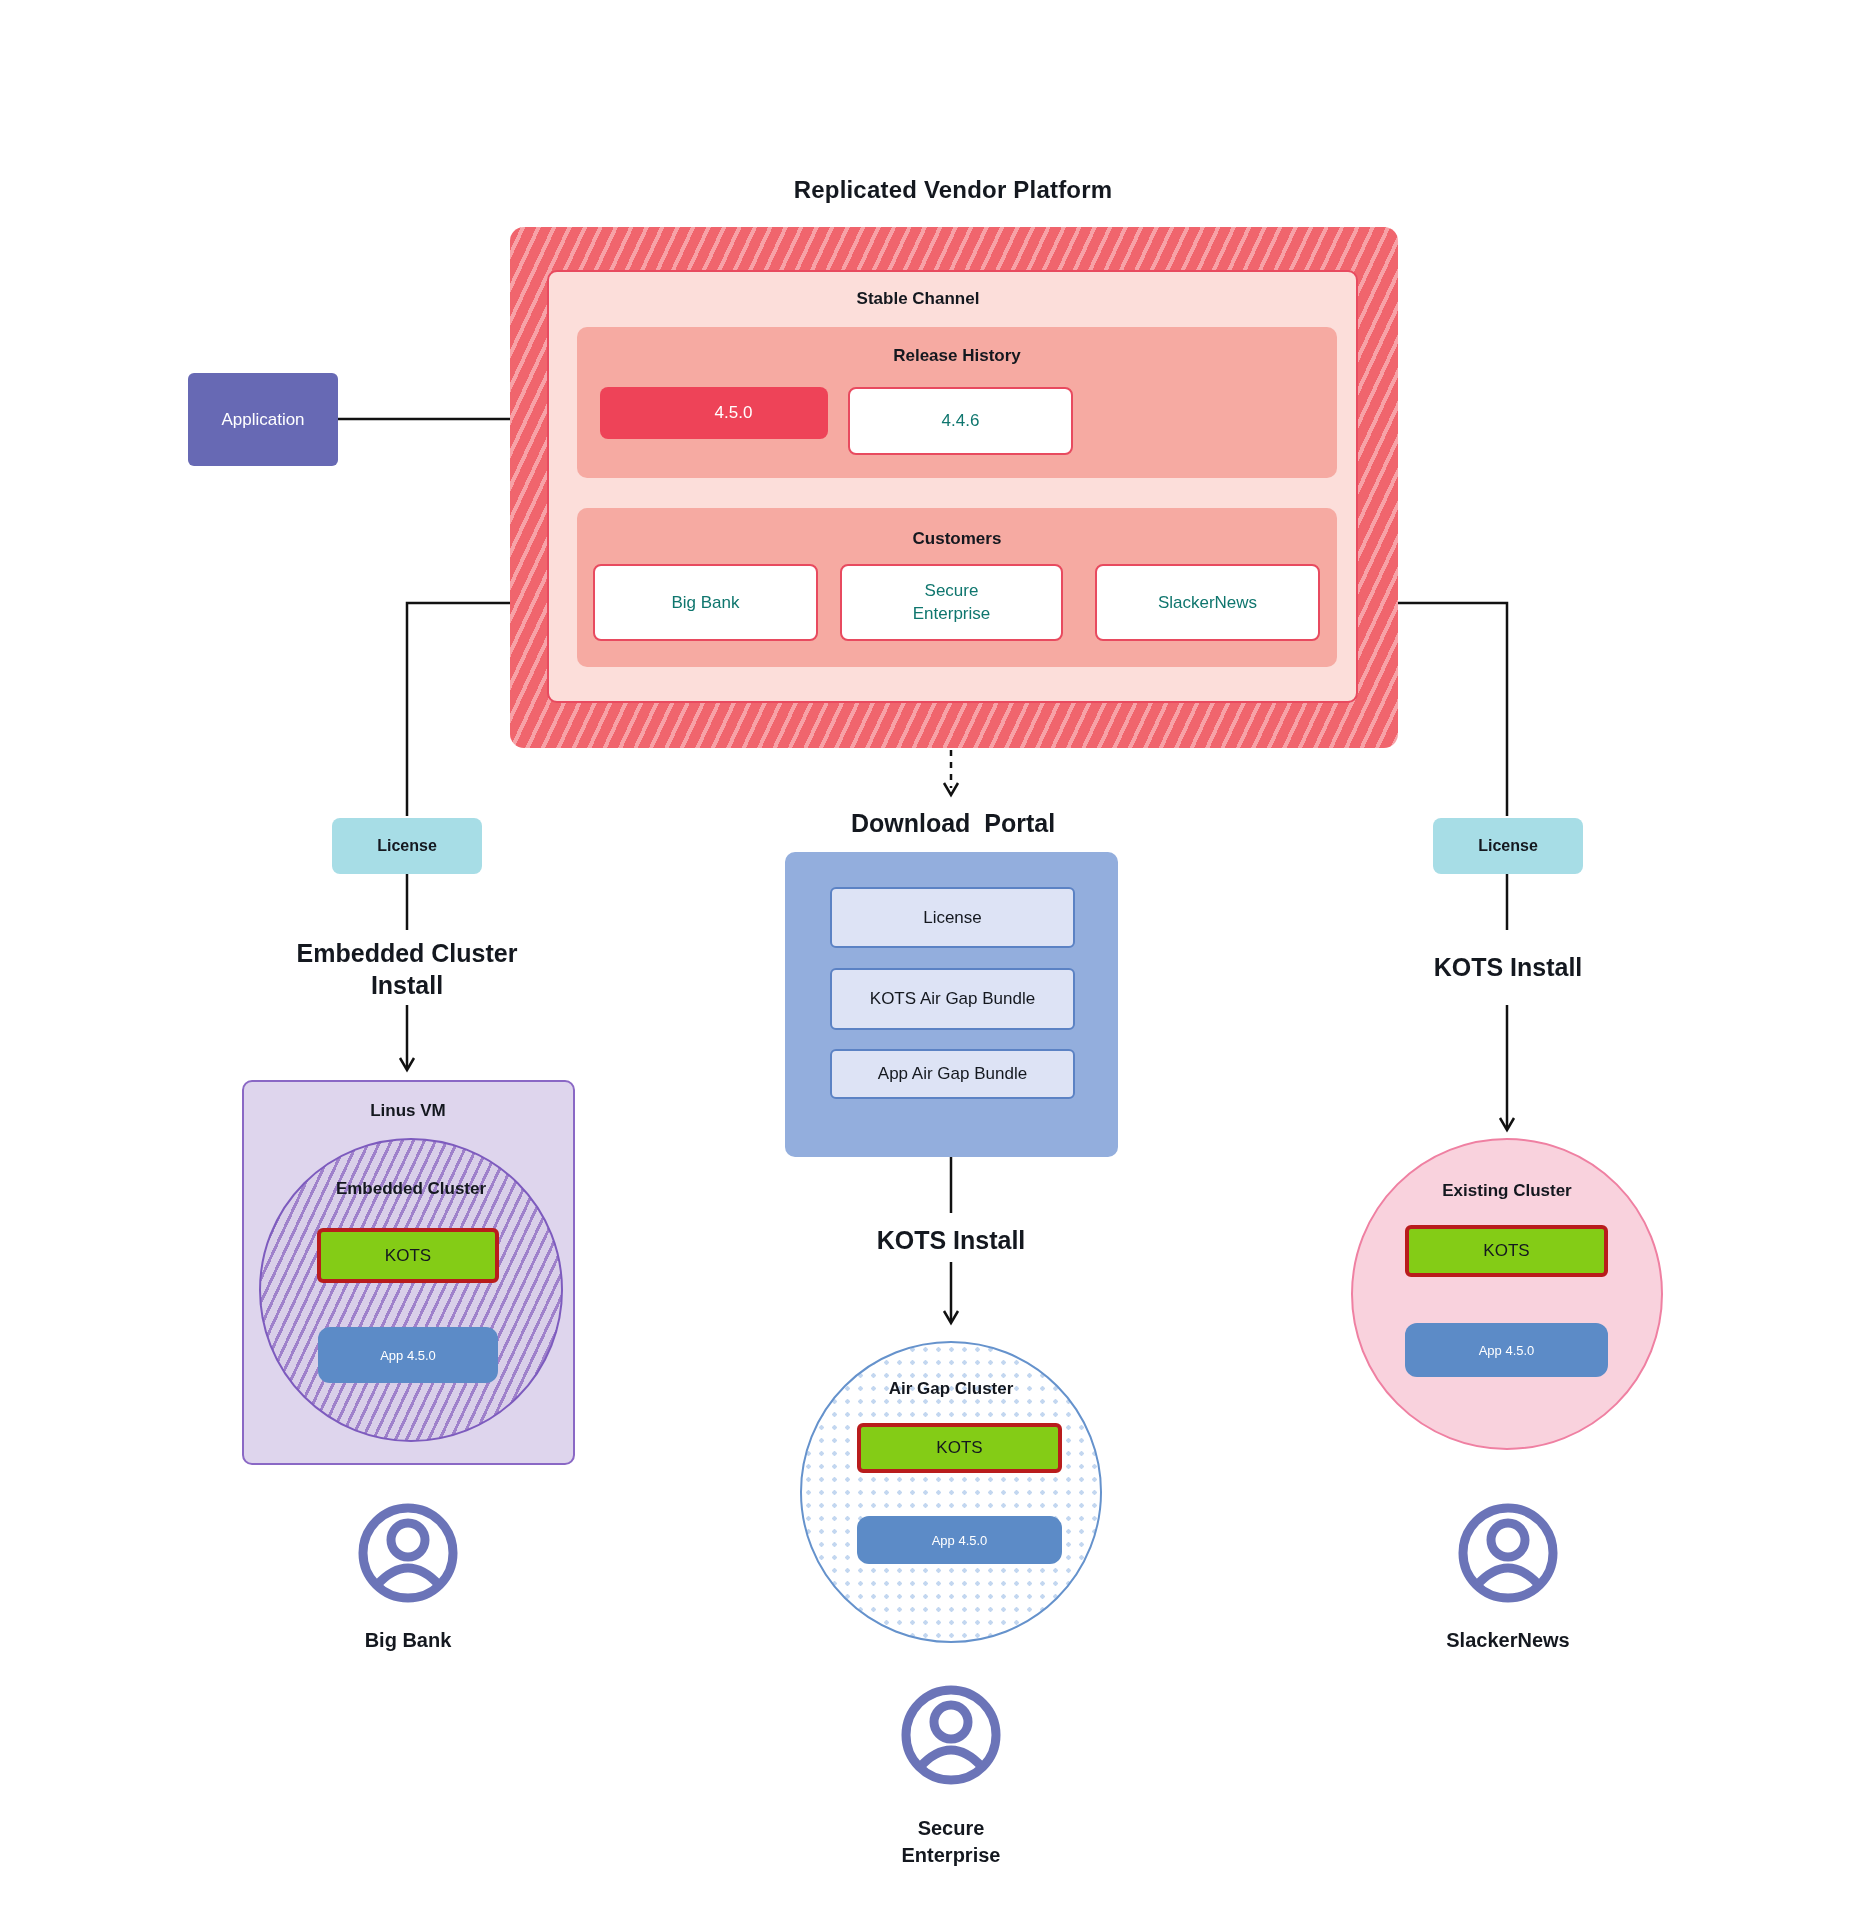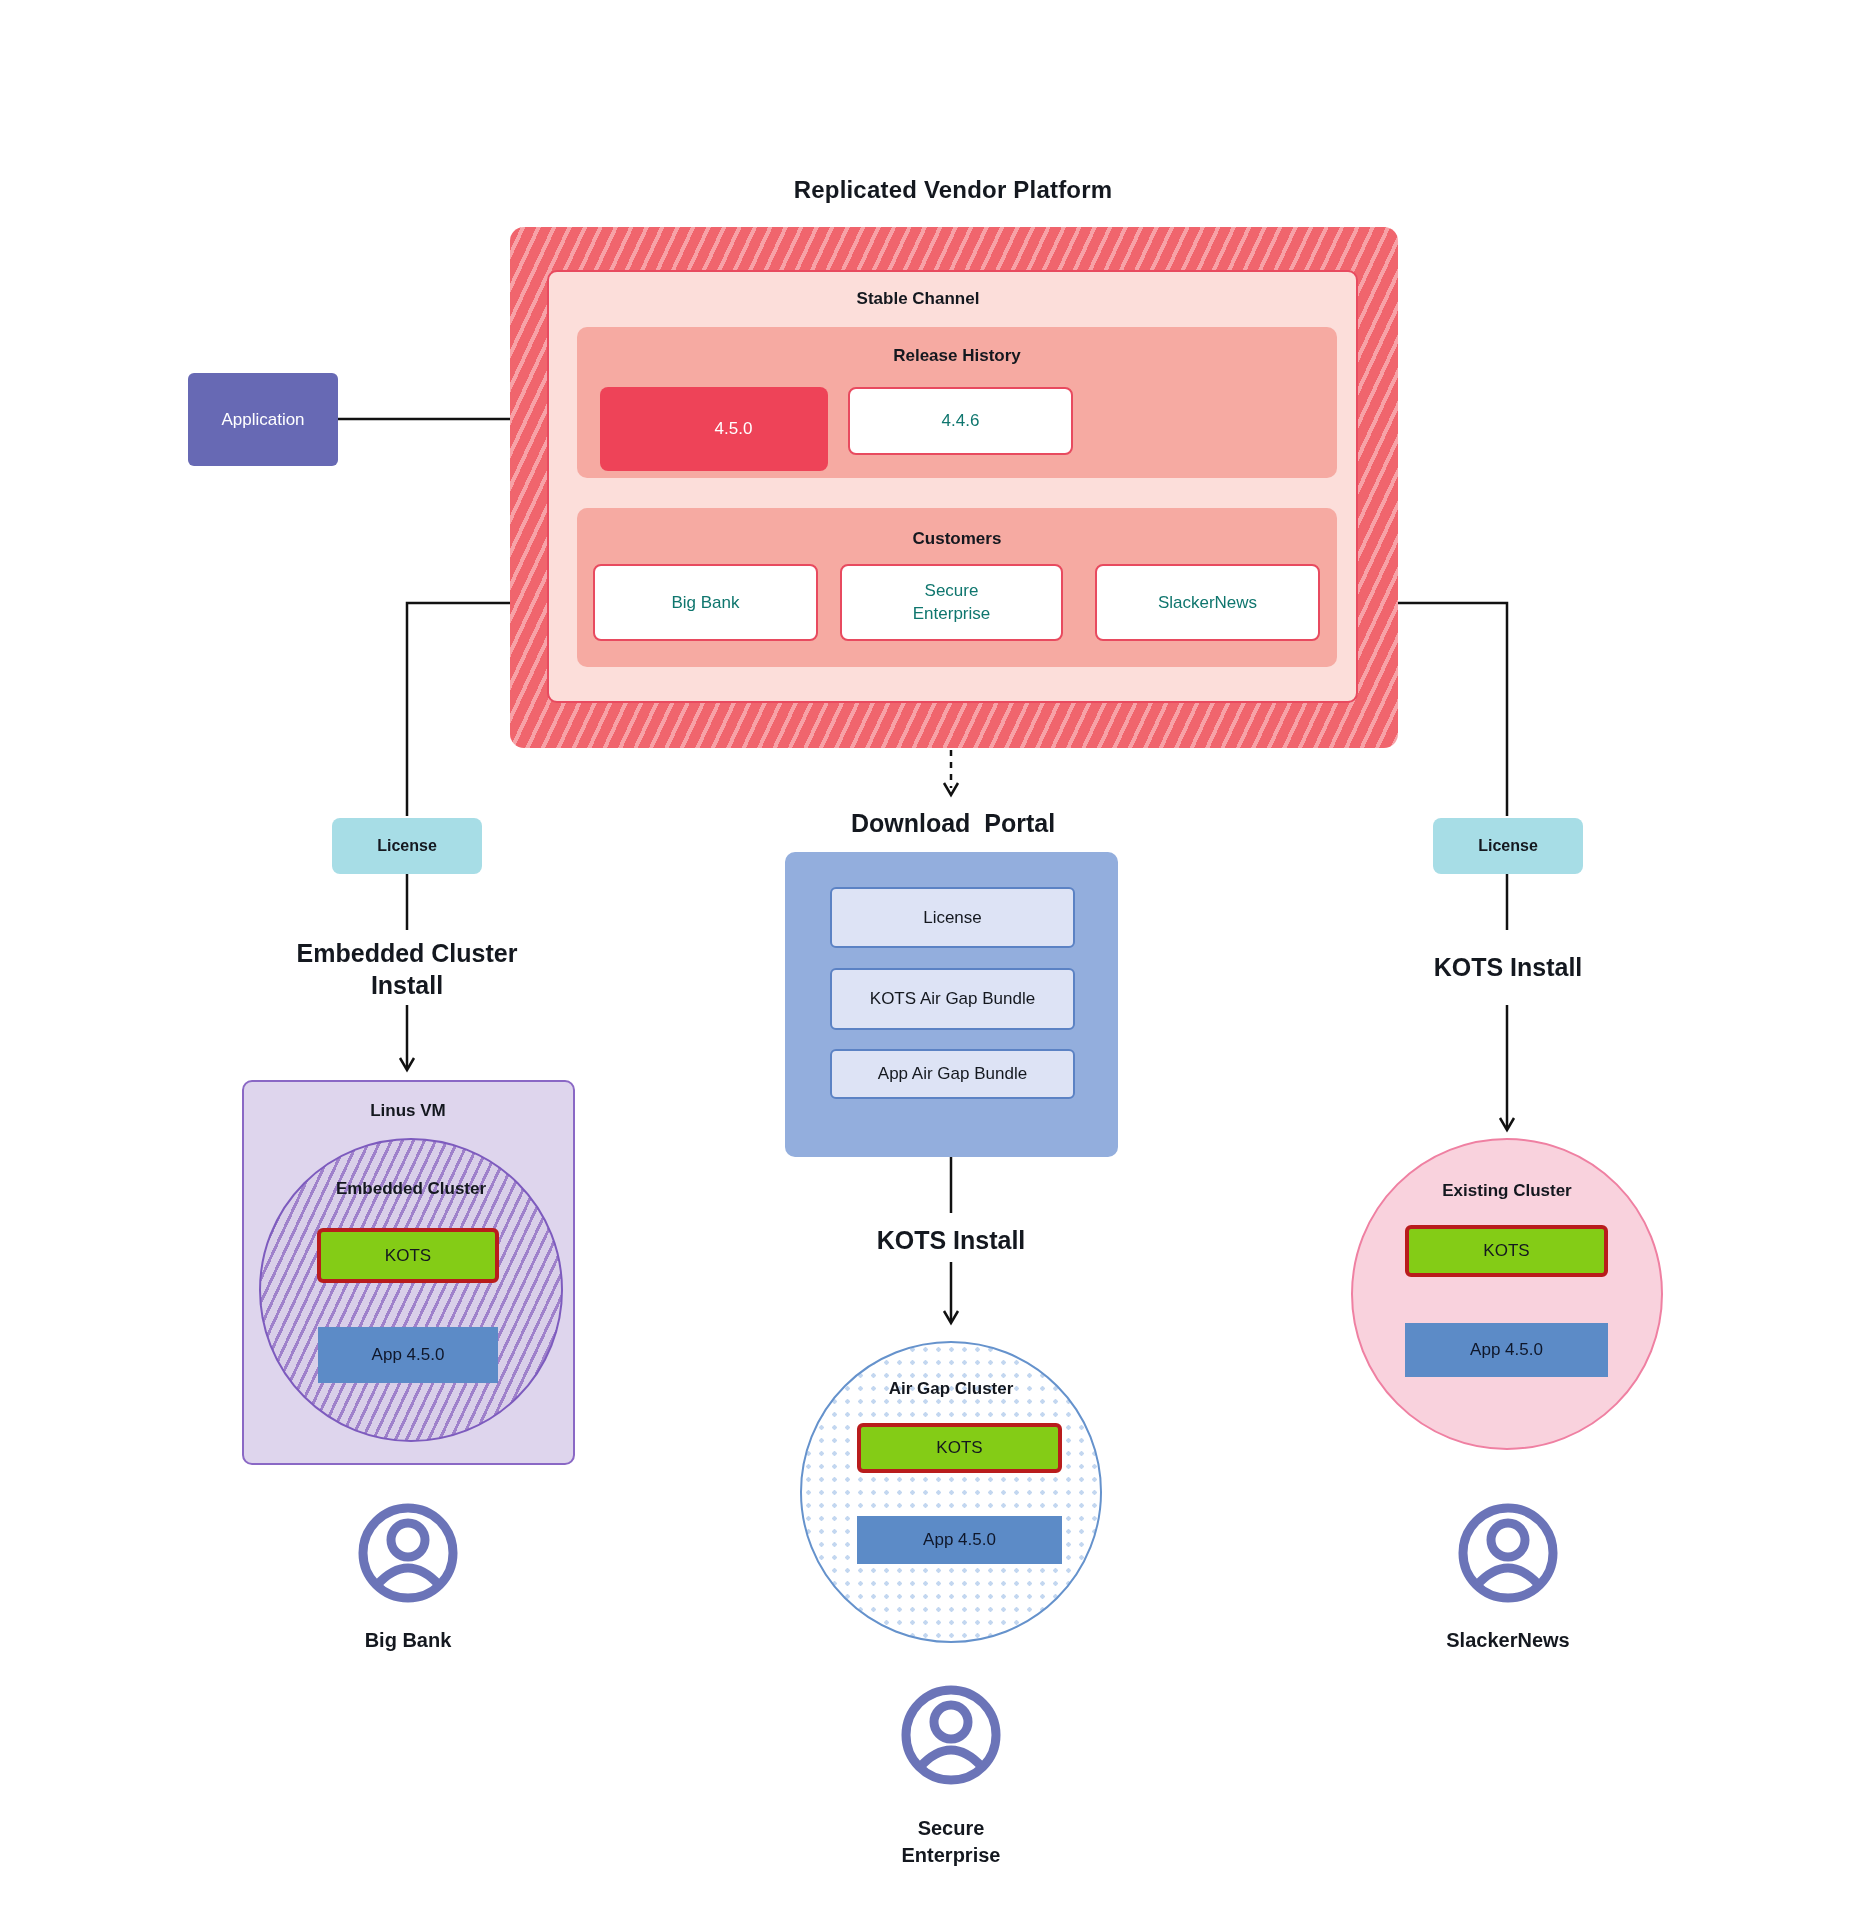--- a/index.html
+++ b/index.html
@@ -43,21 +43,21 @@
   .dot-circle{
     border-radius:50%;
     border:2.5px solid #6592cc;
     background-color:#ffffff;
     background-image:radial-gradient(#c3d7f0 2px, rgba(0,0,0,0) 2.4px);
     background-size:13px 13px;
   }
   .pink-circle{border-radius:50%;border:2px solid #ef80a2;background:#f9d2dd;}
 
   .kots-box{background:#84cc16;border:4px solid #b91c1c;border-radius:6px;font-size:17px;}
-  .app-deploy{background:#5c8bc7;color:#0f172a;border-radius:0;font-size:17px;}
+  .app-deploy{background:#5c8bc7;color:#ffffff;border-radius:12px;font-size:13px;}
 
   .user-name{font-size:20px;font-weight:600;line-height:1.35;}
 
   svg.connectors{position:absolute;left:0;top:0;pointer-events:none;}
 </style>
 </head>
 <body>
 
 <div class="canvas">
 
@@ -97,21 +97,21 @@
 
   <div class="abs app-source center-text" style="left:188px;top:373px;width:150px;height:93px;text-align:right;">Application</div>
 
   <div class="abs platform-hatch" style="left:510px;top:227px;width:888px;height:521px;"></div>
 
   <div class="abs stable-channel" style="left:547px;top:270px;width:811px;height:433px;"></div>
   <div class="abs section-label center-text" style="left:618px;top:288px;width:600px;height:22px;">Stable Channel</div>
 
   <div class="abs section-salmon" style="left:577px;top:327px;width:760px;height:151px;"></div>
   <div class="abs section-label center-text" style="left:657px;top:345px;width:600px;height:22px;">Release History</div>
-  <div class="abs node node-red center-text" style="left:600px;top:387px;width:228px;height:84px;padding-left:39px;">4.5.0</div>
+  <div class="abs node node-red center-text" style="left:600px;top:387px;width:228px;height:52px;padding-left:39px;">4.5.0</div>
   <div class="abs node node-white-red center-text" style="left:848px;top:387px;width:225px;height:68px;">4.4.6</div>
 
   <div class="abs section-salmon" style="left:577px;top:508px;width:760px;height:159px;"></div>
   <div class="abs section-label center-text" style="left:657px;top:528px;width:600px;height:22px;">Customers</div>
   <div class="abs node node-white-red center-text" style="left:593px;top:564px;width:225px;height:77px;">Big Bank</div>
   <div class="abs node node-white-red center-text pre" style="left:840px;top:564px;width:223px;height:77px;line-height:1.3;">Secure
 Enterprise</div>
   <div class="abs node node-white-red center-text" style="left:1095px;top:564px;width:225px;height:77px;">SlackerNews</div>
 
   <div class="abs license-chip center-text" style="left:332px;top:818px;width:150px;height:56px;">License</div>

